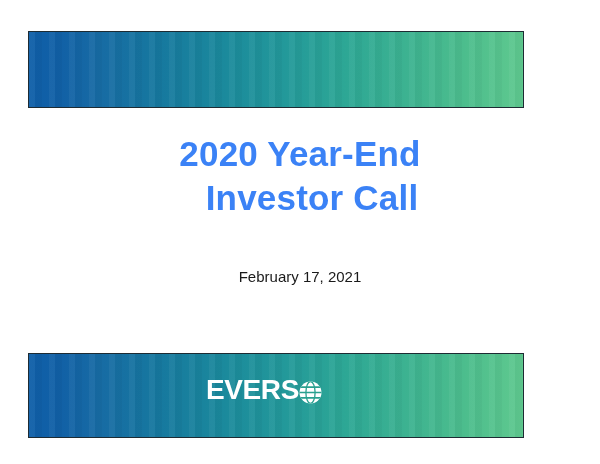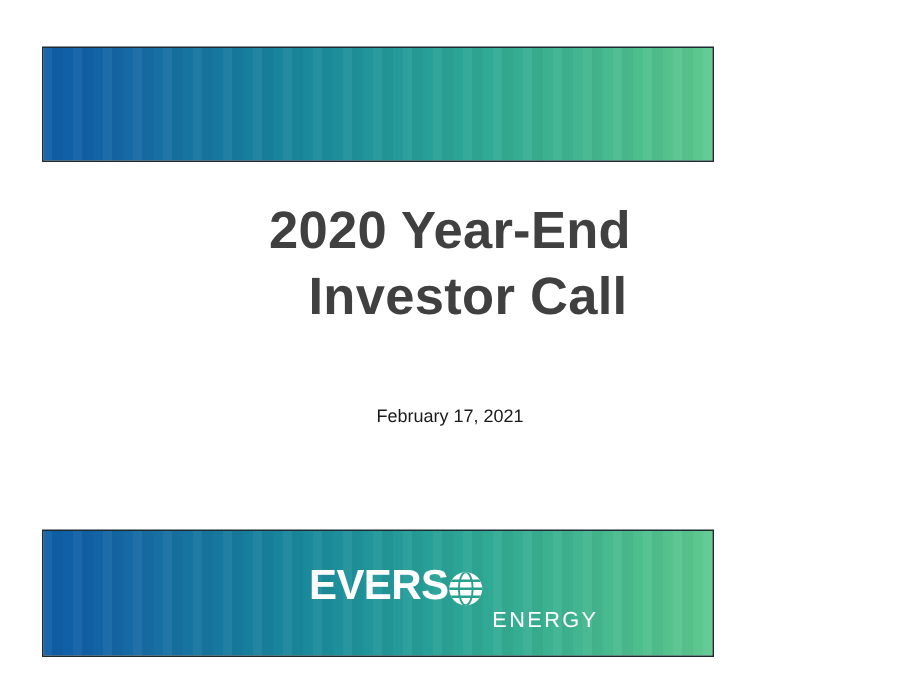--- a/index.html
+++ b/index.html
@@ -18,21 +18,21 @@
   .slide {
     position: absolute;
     inset: 0;
     background: #ffffff;
   }
 
   
   .banner {
     position: absolute;
     left: 28px;
-    width: 448px;
+    width: 496px;
     box-sizing: border-box;
     border: 1px solid #1d2b33;
     background: linear-gradient(
         to right,
         #0f5fa8 0%,
         #1160a6 6%,
         #176ba4 14%,
         #16789f 26%,
         #1b8a9c 40%,
         #23999a 52%,
@@ -71,41 +71,41 @@
 
   
   .title-block {
     position: absolute;
     left: 0;
     top: 132px;
     width: 600px;
     text-align: center;
   }
   .title-line {
-    color: #404040;
+    color: #3b82f6;
     font-family: "Liberation Sans", sans-serif;
     font-weight: bold;
     font-size: 35px;
     line-height: 44px;
     letter-spacing: 0.2px;
     white-space: nowrap;
   }
   #title-line-2 {
     padding-left: 24px;
   }
 
   .subtitle {
     position: absolute;
     left: 0;
     top: 266px;
     width: 600px;
     text-align: center;
     color: #1a1a1a;
     font-family: "Liberation Sans", sans-serif;
-    font-size: 12px;
+    font-size: 15px;
     line-height: 22px;
   }
 
   
   .logo {
     position: absolute;
     left: 0;
     top: 0;
     width: 100%;
     height: 100%;
@@ -180,19 +180,18 @@
                 <path d="M -1 6.2 H 24"></path>
                 <path d="M -1 11.5 H 24"></path>
                 <path d="M -1 16.8 H 24"></path>
               </g>
               <g clip-path="url(#circClip)" fill="none" stroke="#2aa08f" stroke-width="1.3">
                 <ellipse cx="11.5" cy="11.5" rx="4.6" ry="11"></ellipse>
               </g>
             </svg>
           </span>
         </div>
-        <div class="energy">ENERGY</div>
       </div>
     </div>
 
   </div>
 
 </div>
 
 </body></html>

